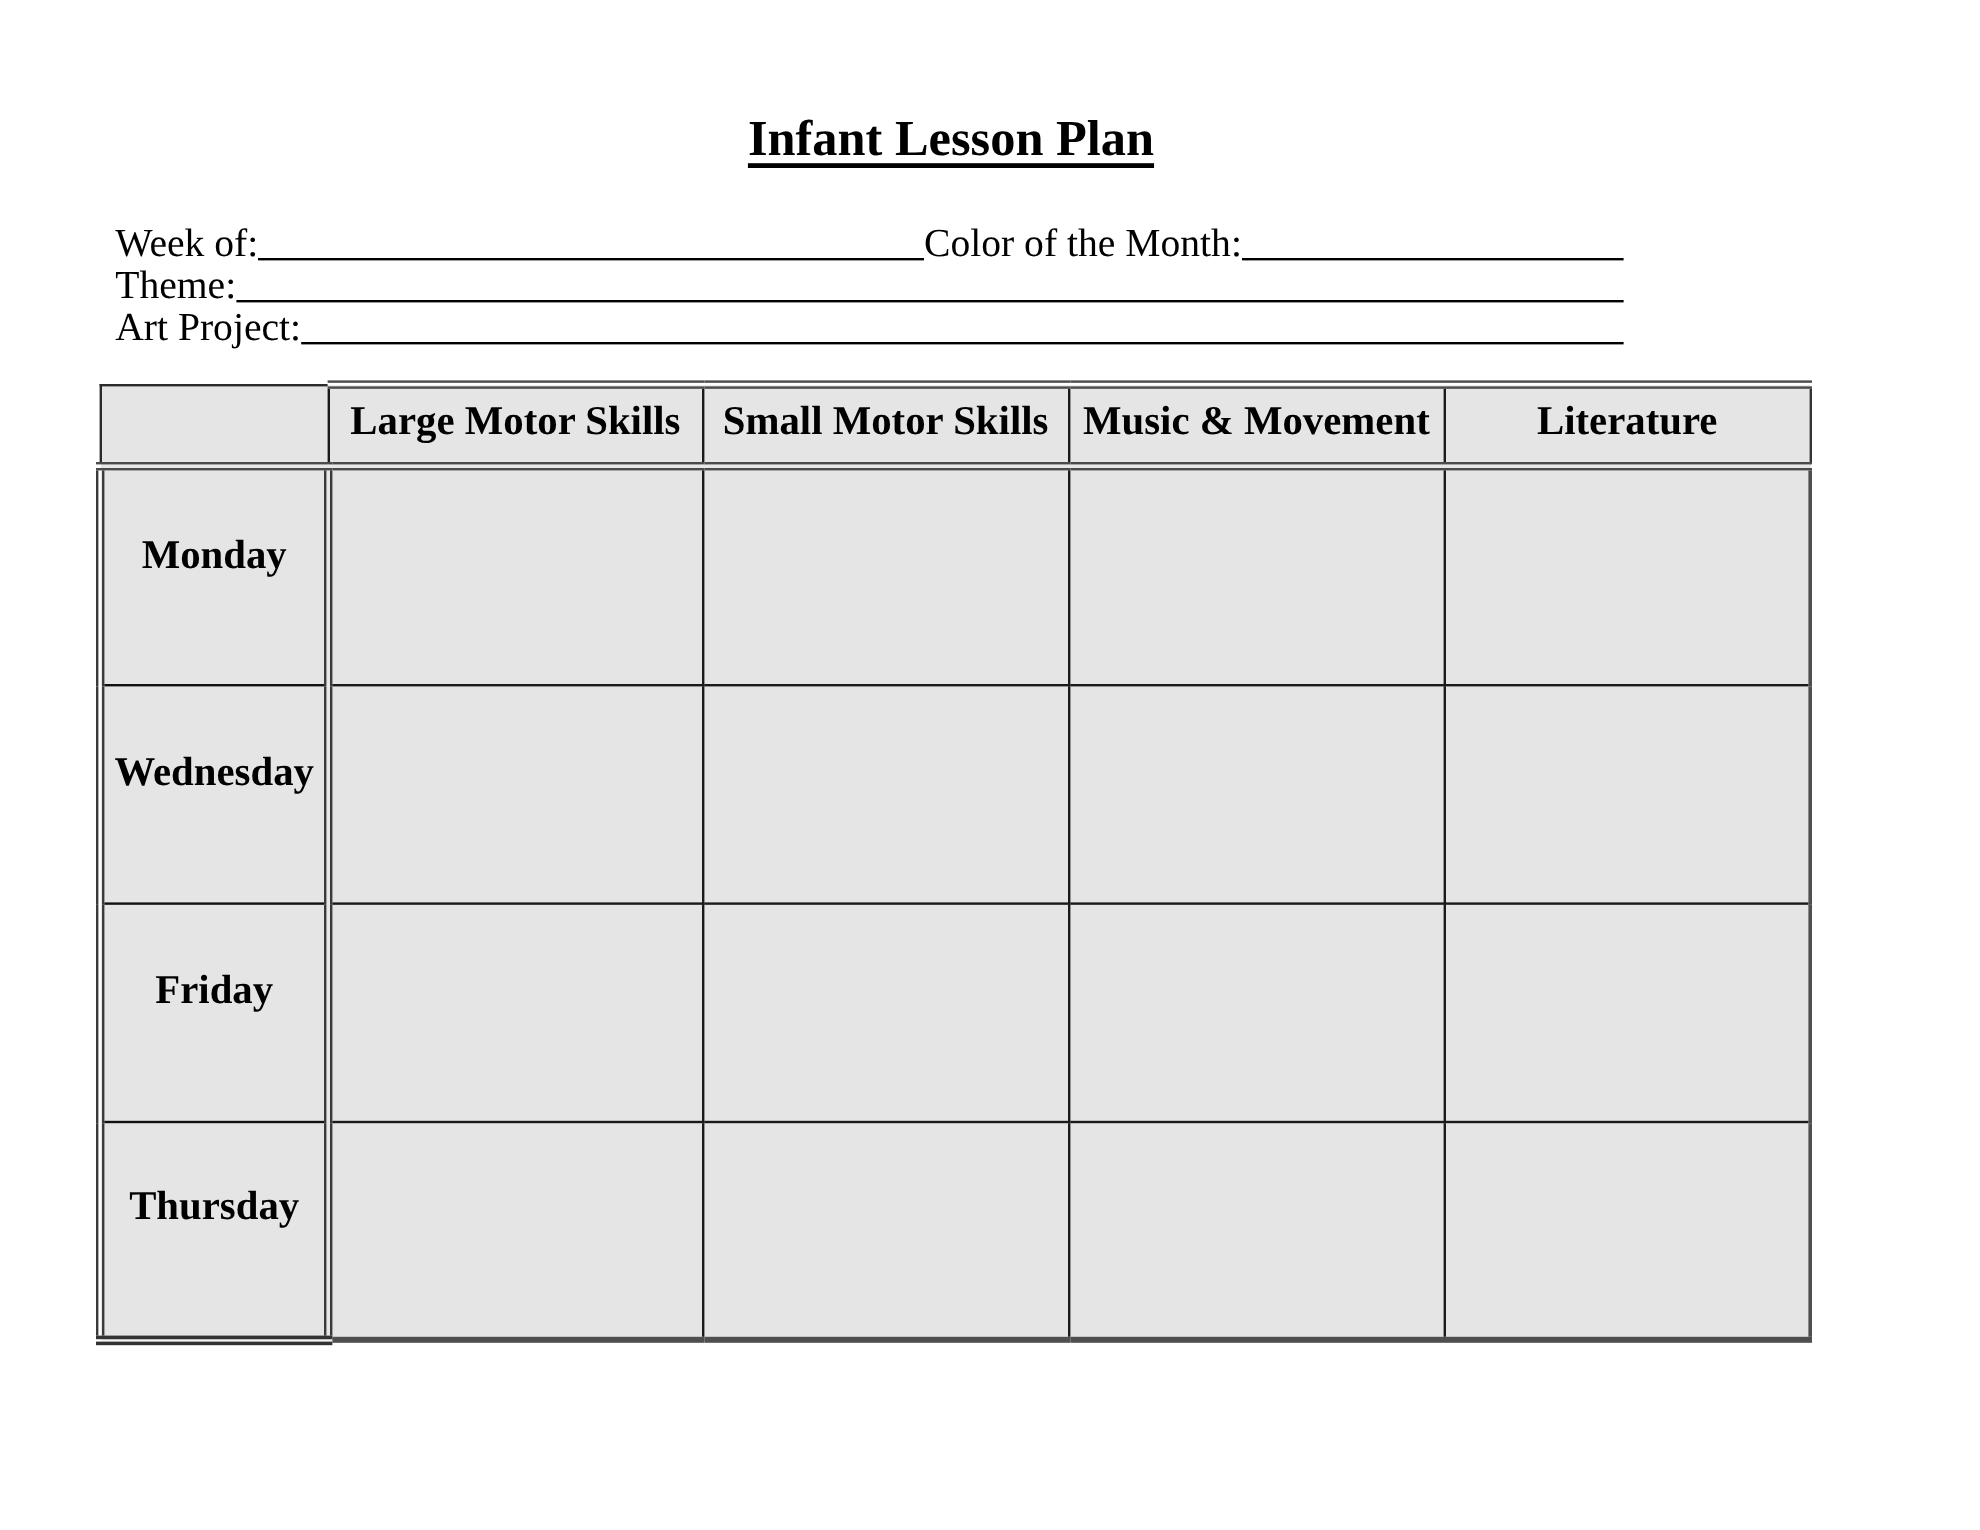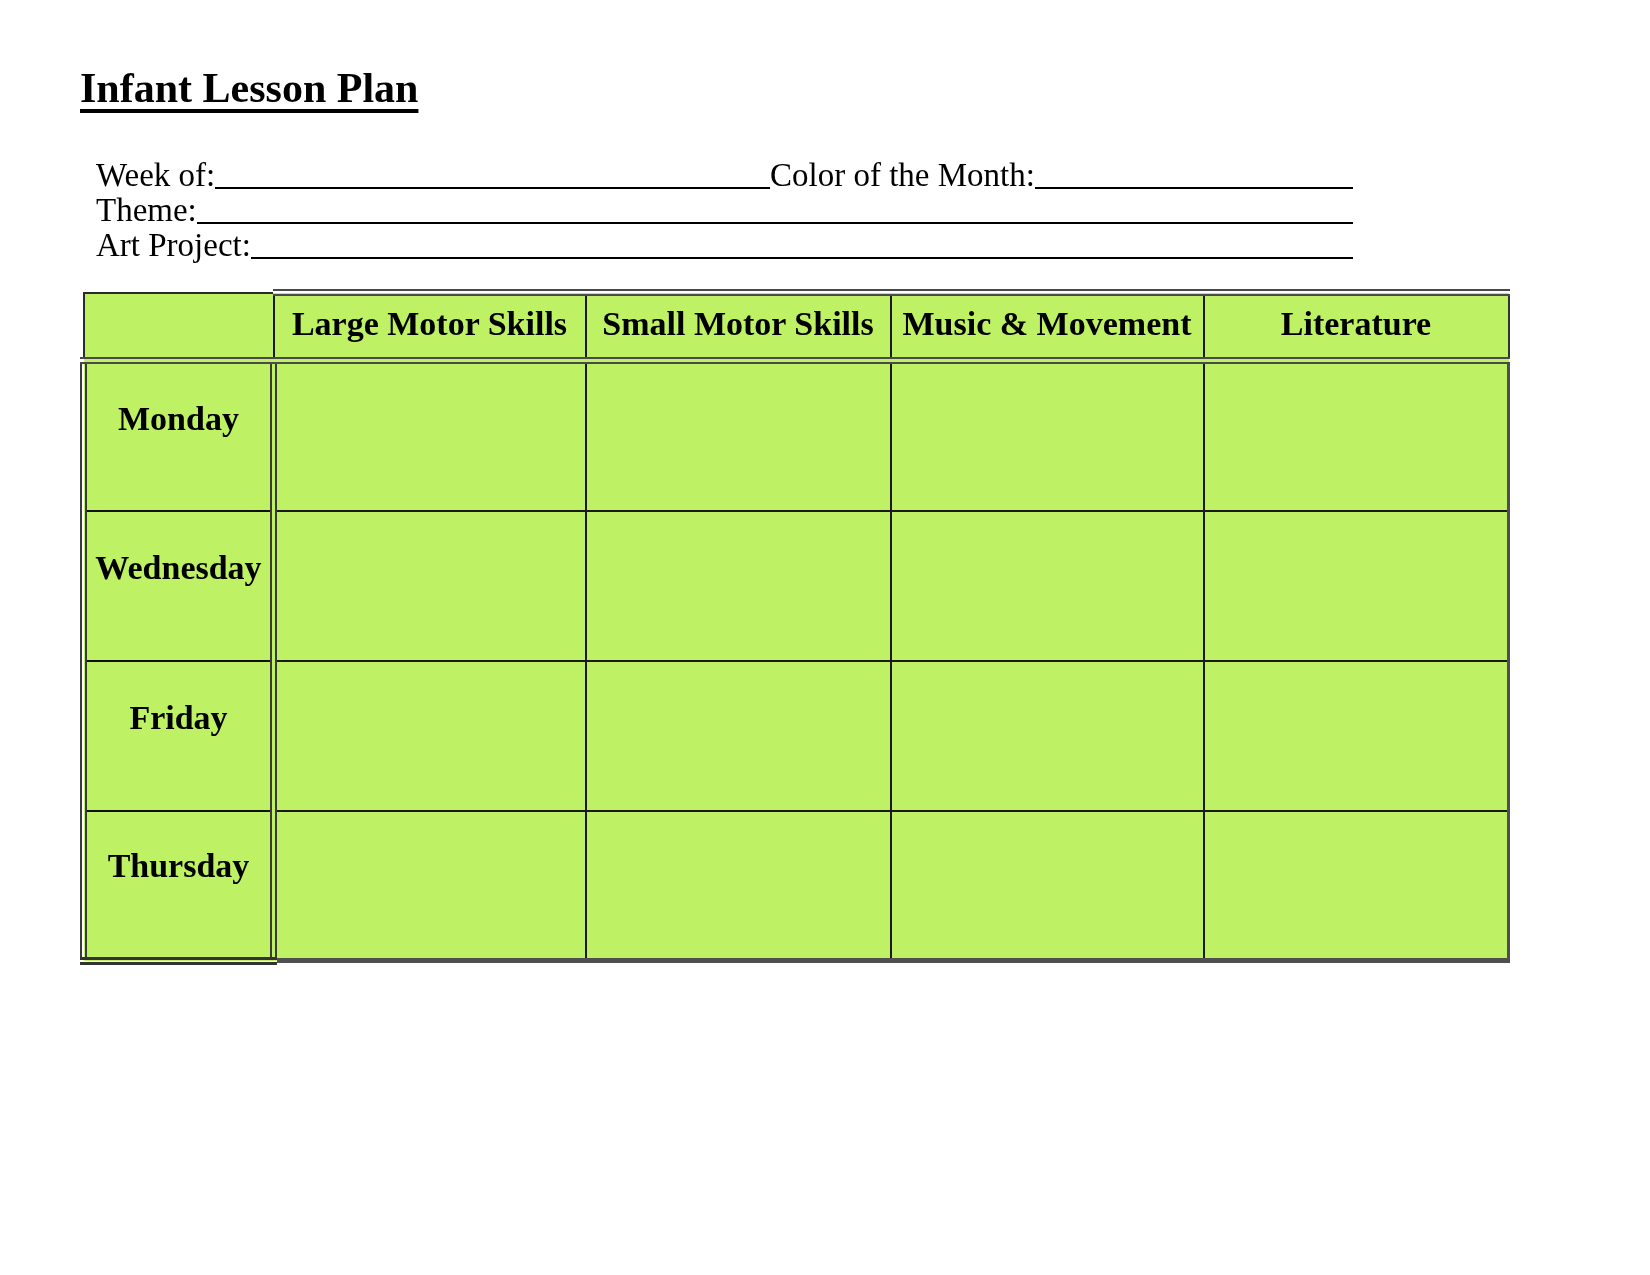--- a/index.html
+++ b/index.html
@@ -9,24 +9,24 @@
   }
   body {
     width: 1650px;
     height: 1275px;
     font-family: "Liberation Serif", serif;
     color: #000000;
     position: relative;
     overflow: hidden;
   }
   .title-wrap {
-    padding-top: 64px;
+    padding-top: 92px;
     margin-left: 80px;
     width: 1425px;
-    text-align: left;
+    text-align: center;
   }
   .doc-title {
     display: inline;
     font-size: 42px;
     font-weight: bold;
     margin: 0;
     text-decoration: underline;
     text-decoration-thickness: 4px;
     text-underline-offset: 7px;
   }
@@ -49,22 +49,22 @@
     border-bottom: 2px solid #000000;
     margin-bottom: 4px;
   }
   table.plan-table {
     border-collapse: collapse;
     table-layout: fixed;
     margin: 26px 0 0 80px;
     width: 1425px;
   }
   thead tr { height: 68px; }
-  tbody tr { height: 150px; }
-  th, td { padding: 0; background: #bef264; }
+  tbody tr { height: 182px; }
+  th, td { padding: 0; background: #e5e5e5; }
   th.corner {
     border-top: 2px solid #2b2b2b;
     border-left: 2px solid #2b2b2b;
     border-right: 2px solid #1a1a1a;
     border-bottom: 7px double #4a4a4a;
   }
   th.col-head {
     font-size: 34px;
     font-weight: bold;
     text-align: center;

